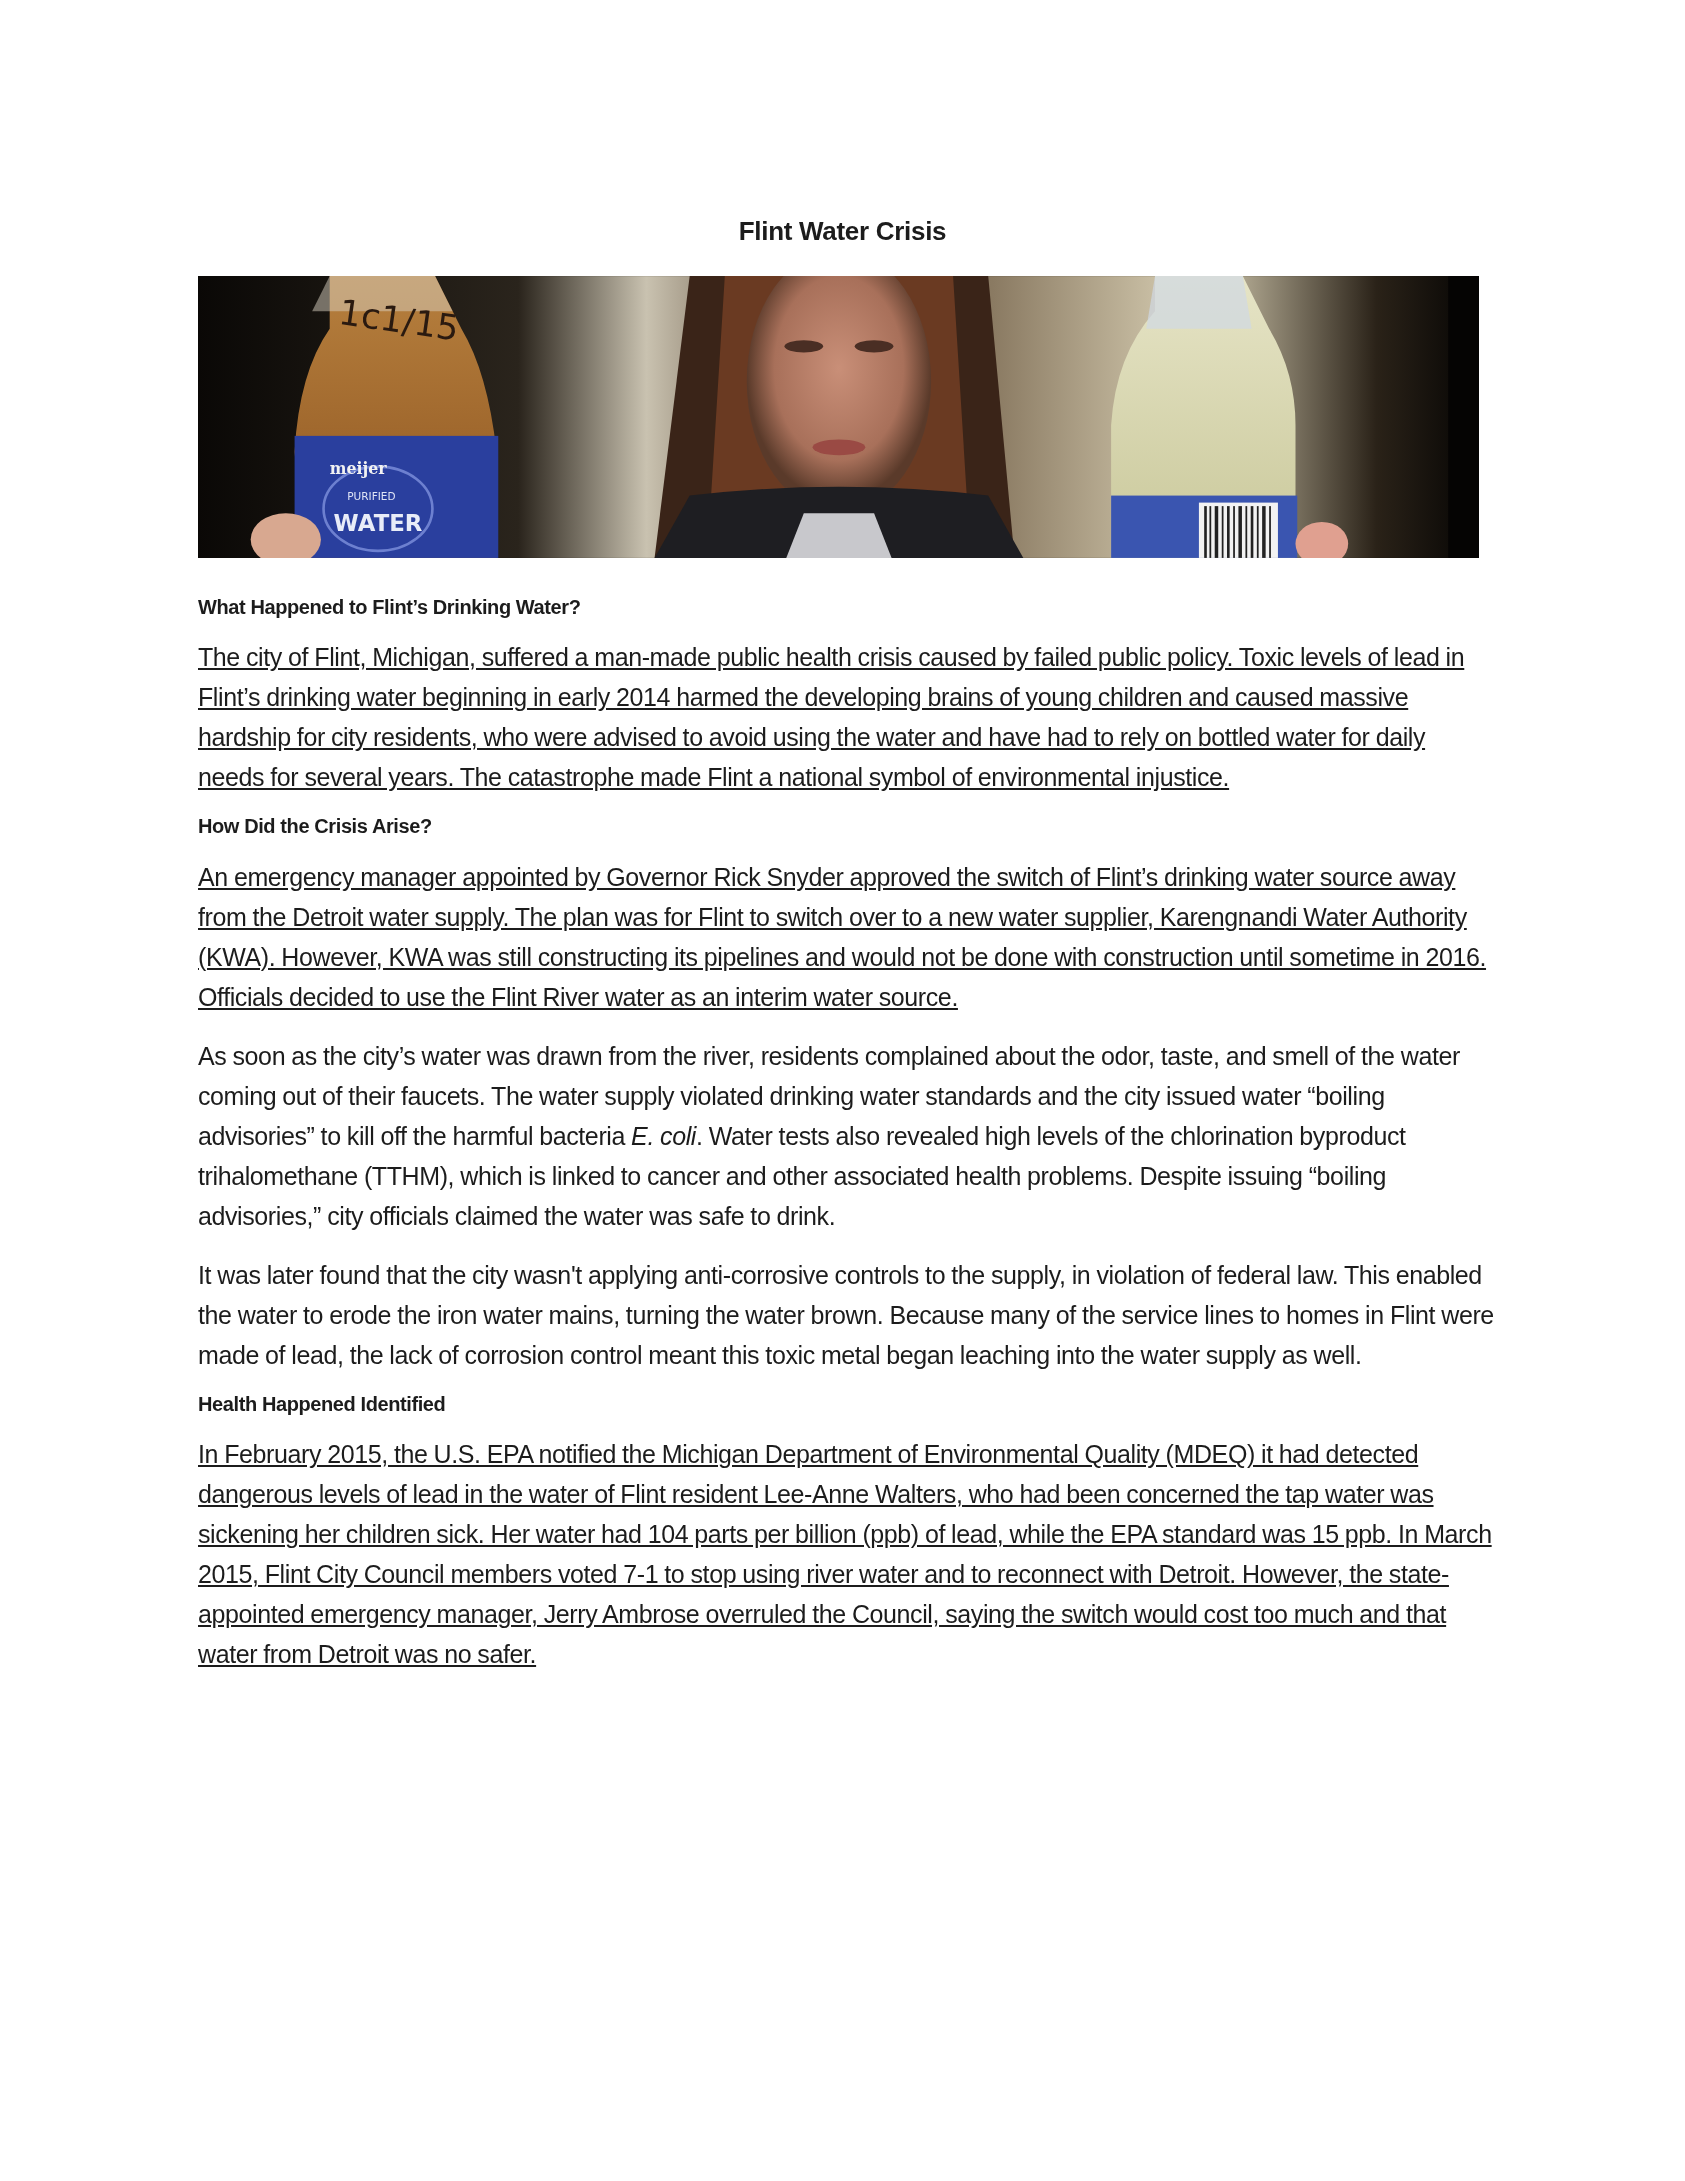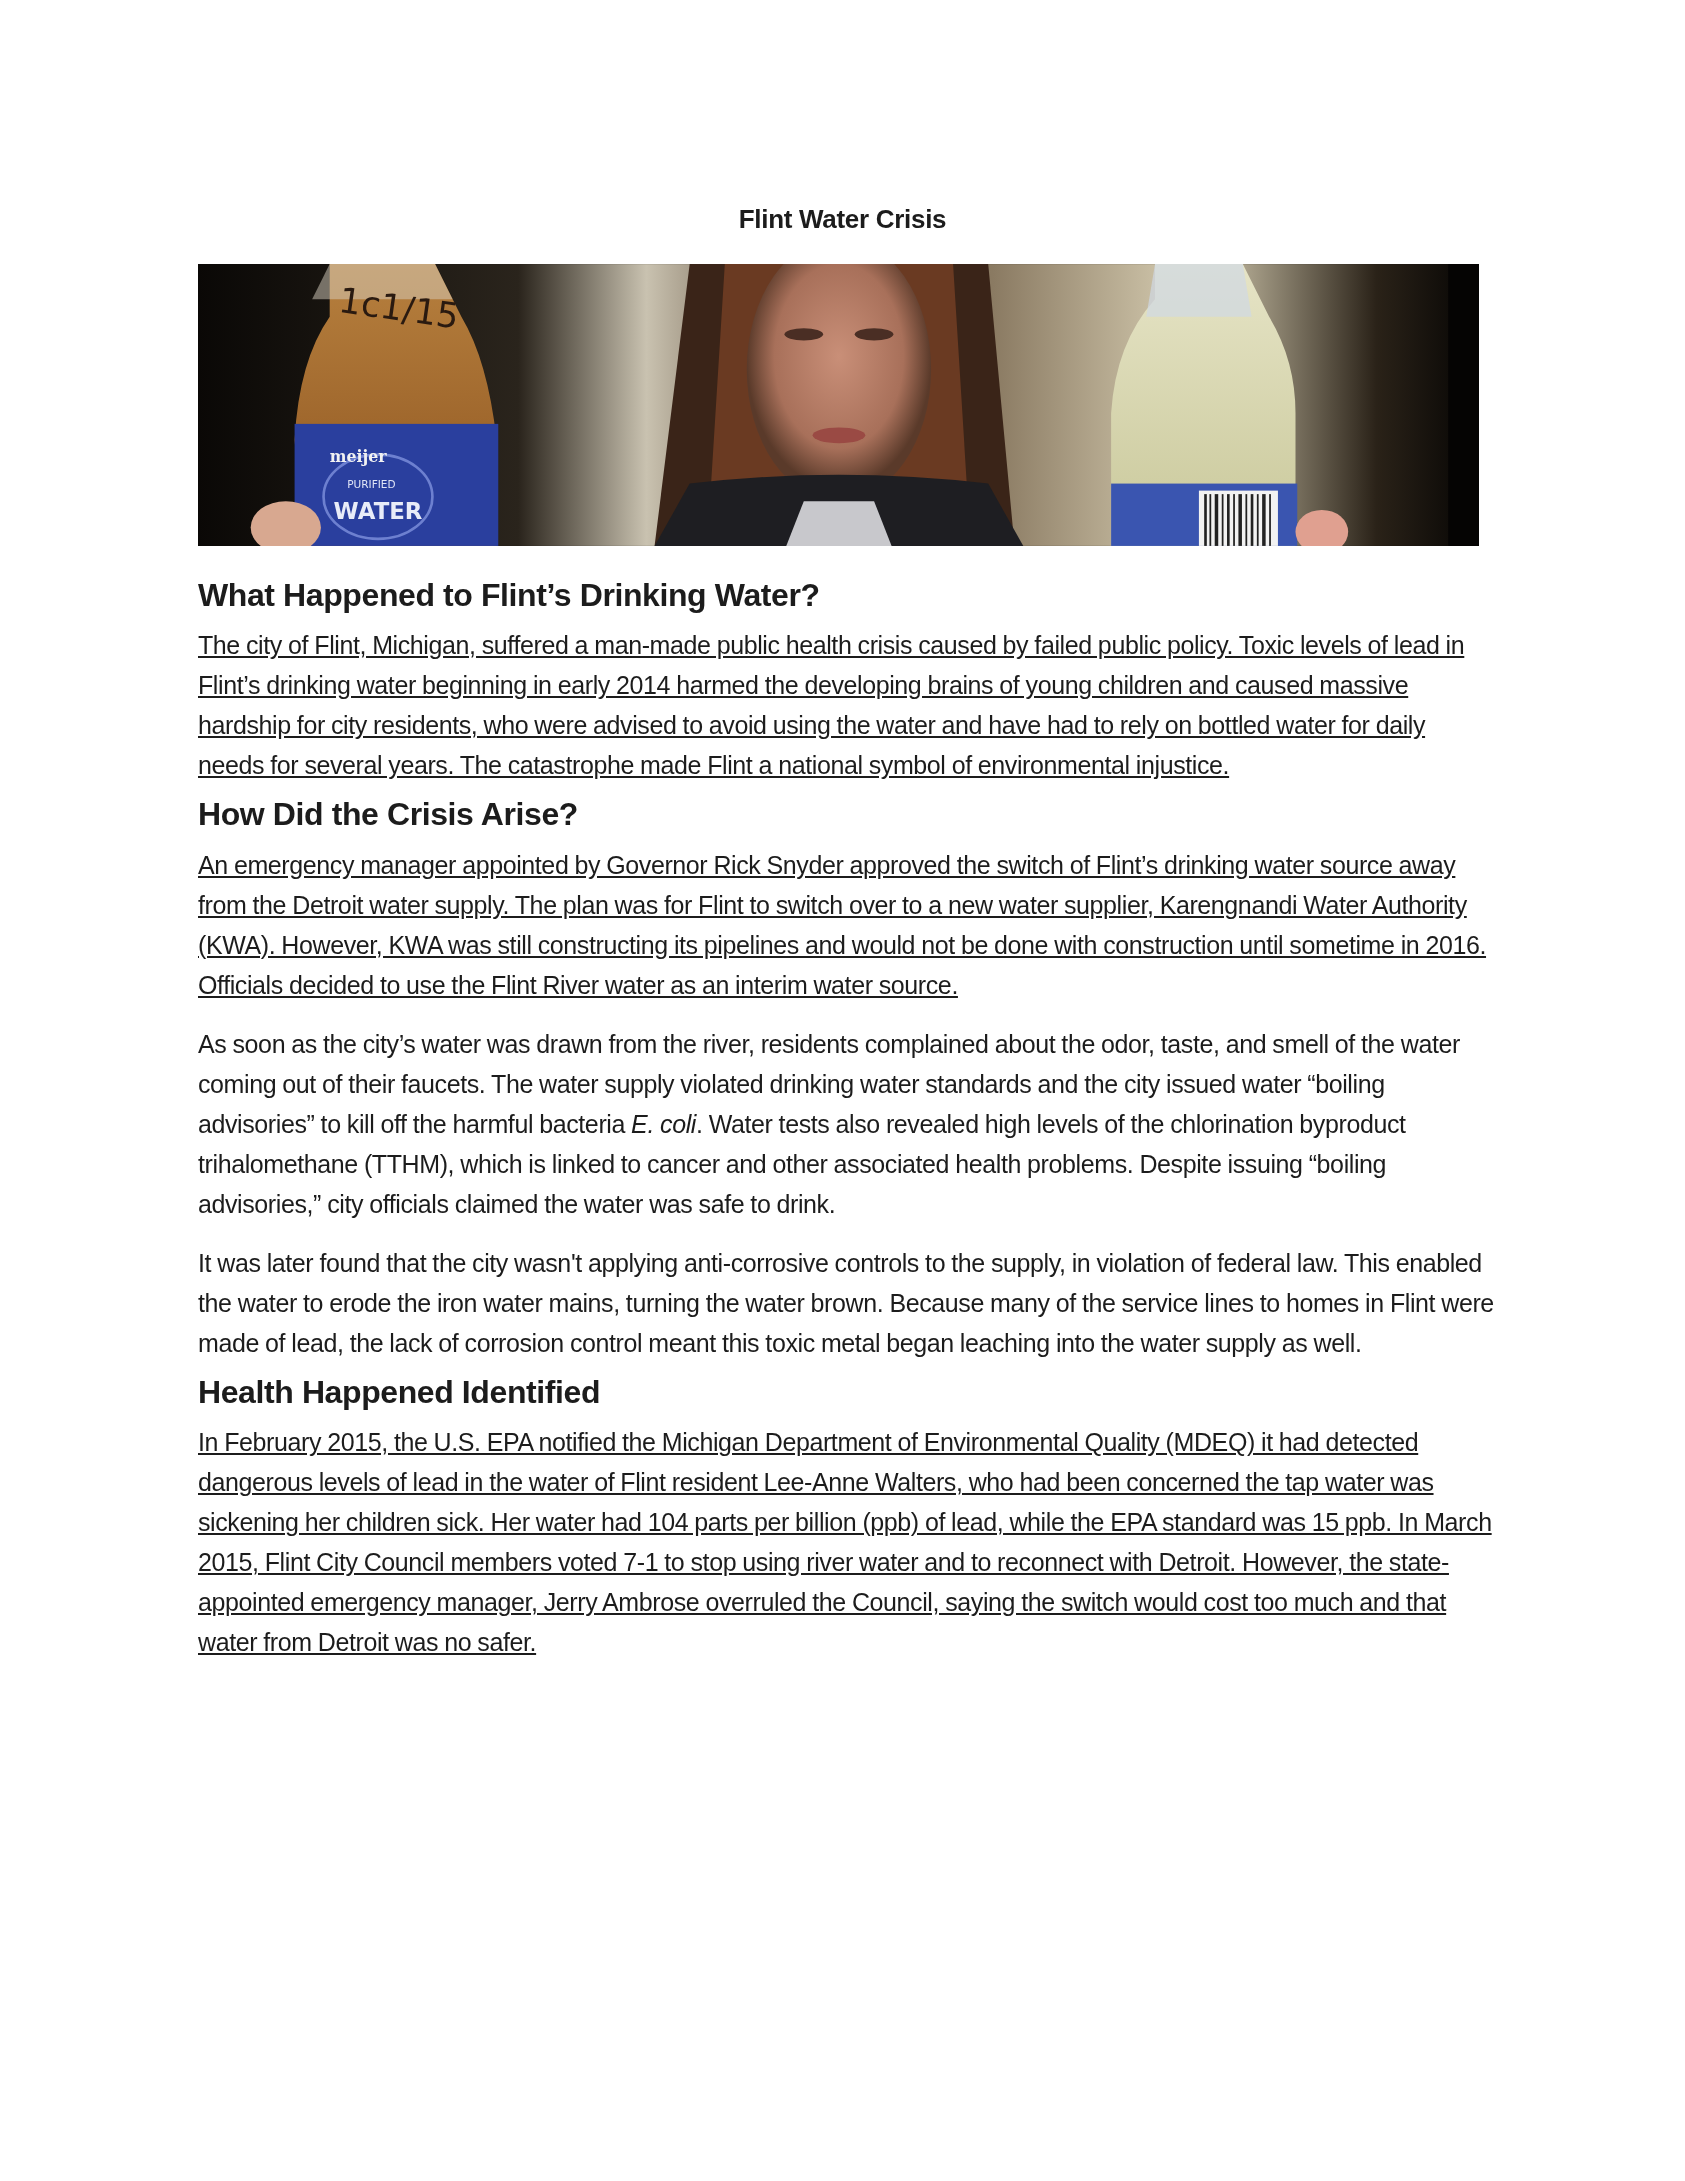--- a/index.html
+++ b/index.html
@@ -1,25 +1,25 @@
 <!DOCTYPE html>
 <html style="font-size:14px"><head>
 <meta charset="utf-8">
 <style>
   html, body { margin: 0; padding: 0; background: #ffffff; }
   body { width: 1685px; height: 2181px; position: relative; overflow: hidden;
          font-family: "Liberation Sans", "DejaVu Sans", sans-serif; color: #1c1c1c; }
-  .page { position: absolute; left: 0; top: 4px; width: 1685px; height: 1573px; }
+  .page { position: absolute; left: 0; top: 16px; width: 1685px; height: 1573px; }
   .title { position: absolute; top: 200px; left: 0; width: 1685px; text-align: center;
            font-size: 26px; font-weight: bold; letter-spacing: -0.3px; }
   .hero { position: absolute; left: 198px; top: 260px; width: 1281px; height: 282px;
           overflow: hidden; background: #0b0907; }
   .hero svg { display:block; }
   .content { position: absolute; left: 198px; top: 562px; width: 1299px; }
-  h2 { font-size: 32px; font-weight: bold; margin: 8.8px 0 0 0; line-height: 40px; letter-spacing: -0.4px; }
+  h2 { font-size: 20px; font-weight: bold; margin: 8.8px 0 0 0; line-height: 40px; letter-spacing: -0.4px; }
   p { font-size: 25px; line-height: 40px; margin: 19.3px 0 0 0; letter-spacing: -0.4px; word-spacing: -0.4px; }
   h2 + p { margin-top: 10.5px; text-decoration: underline; }
   em { font-style: italic; }
 </style>
 </head>
 <body>
 
 <div class="page">
 
   <div class="title">Flint Water Crisis</div>

